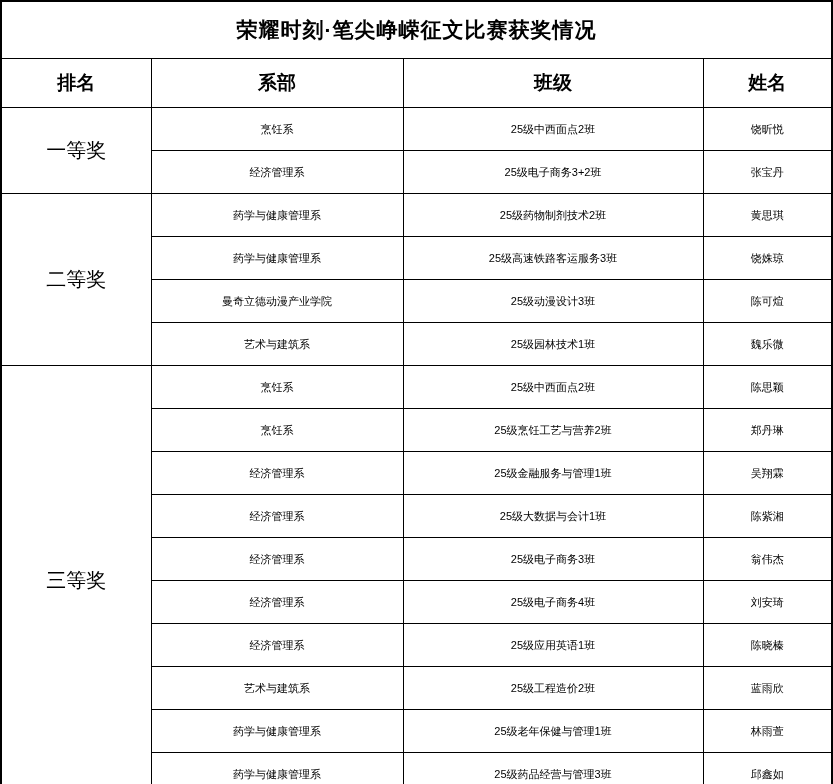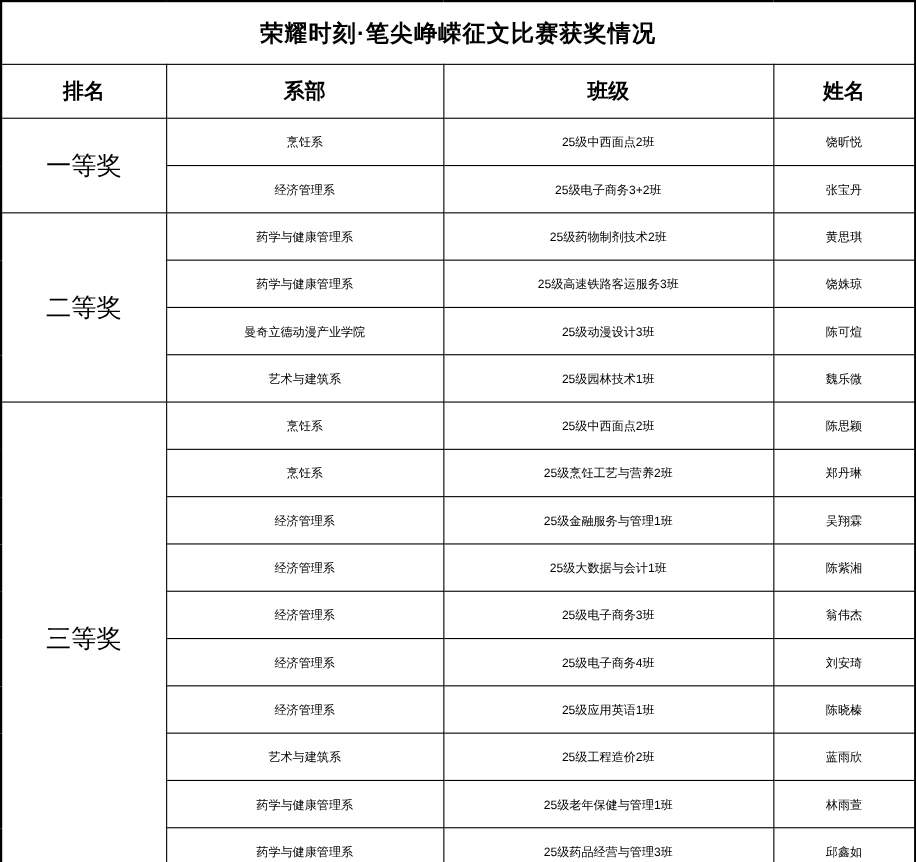--- a/index.html
+++ b/index.html
@@ -40,21 +40,21 @@
     font-size: 21px;
     font-weight: bold;
     letter-spacing: 1px;
   }
   .head-cell {
     height: 48px;
     font-size: 19px;
     font-weight: bold;
   }
   .rank-cell {
-    font-size: 23px;
+    font-size: 20px;
     font-weight: normal;
   }
   .body-cell {
     height: 42px;
     font-size: 11px;
   }
   .col-rank   { width: 150px; }
   .col-dept   { width: 252px; }
   .col-class  { width: 300px; }
   .col-name   { width: 129px; }

